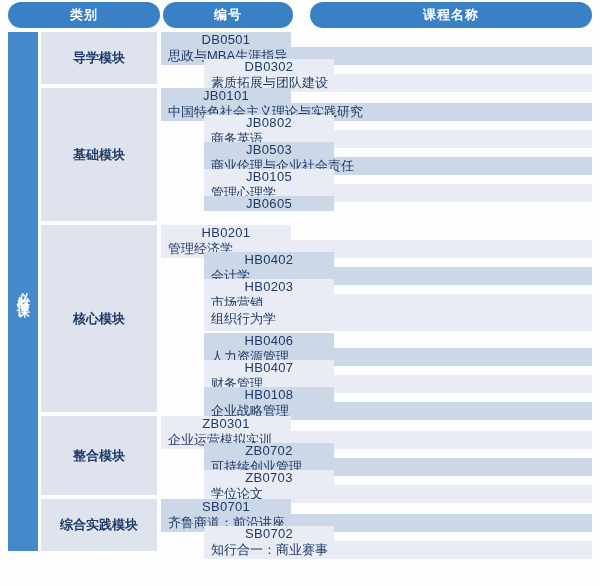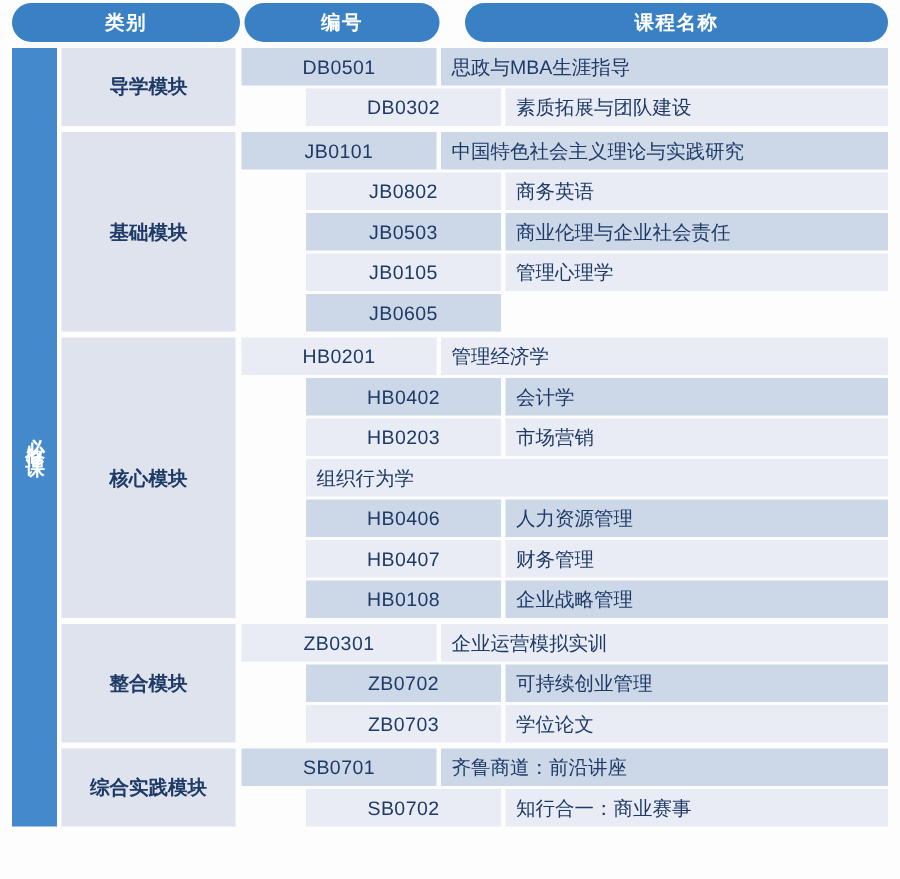--- a/index.html
+++ b/index.html
@@ -64,21 +64,21 @@
   .group + .group{margin-top:4px;}
   .module-cell{
     width:116px;
     margin-right:4px;
     background:var(--module-bg);
     display:flex;align-items:center;justify-content:center;
     font-size:13px;
     font-weight:600;
   }
   .rows{flex:1;display:flex;flex-direction:column;}
-  .row{display:flex;height:25px;}
+  .row{display:flex;height:25px;flex-direction:column;}
   .row + .row{margin-top:2px;margin-left:43px;}
   .code-cell{
     width:130px;margin-right:3px;
     display:flex;align-items:center;justify-content:center;
     font-size:13px;
     font-weight:500;
     letter-spacing:.3px;
   }
   .name-cell{
     flex:1;

